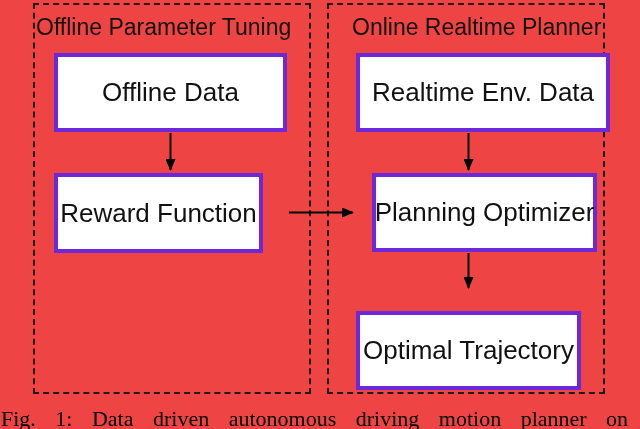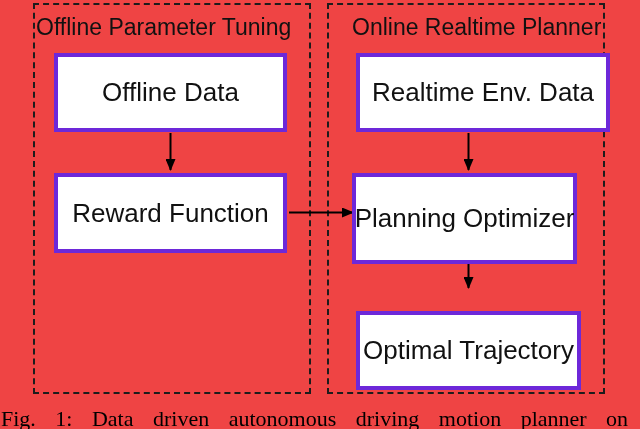--- a/index.html
+++ b/index.html
@@ -39,23 +39,23 @@
     border: 4px solid #6d28d9;
     background: #ffffff;
     display: flex;
     align-items: center;
     justify-content: center;
     font-size: 26px;
     white-space: nowrap;
     color: #111111;
   }
   .node-offline-data       { left: 54px;  top: 53px;  width: 233px; height: 79px; }
-  .node-reward-function    { left: 54px;  top: 173px; width: 233px; height: 80px; }
+  .node-reward-function    { left: 54px;  top: 173px; width: 209px; height: 80px; }
   .node-realtime-env-data  { left: 356px; top: 53px;  width: 254px; height: 79px; }
-  .node-planning-optimizer { left: 352px; top: 173px; width: 225px; height: 91px; }
+  .node-planning-optimizer { left: 372px; top: 173px; width: 225px; height: 79px; }
   .node-optimal-trajectory { left: 356px; top: 291px; width: 225px; height: 79px; margin-top: 20px; }
   .edges {
     position: absolute;
     left: 0; top: 0;
     width: 640px;
     height: 429px;
     pointer-events: none;
   }
   .caption {
     position: absolute;

